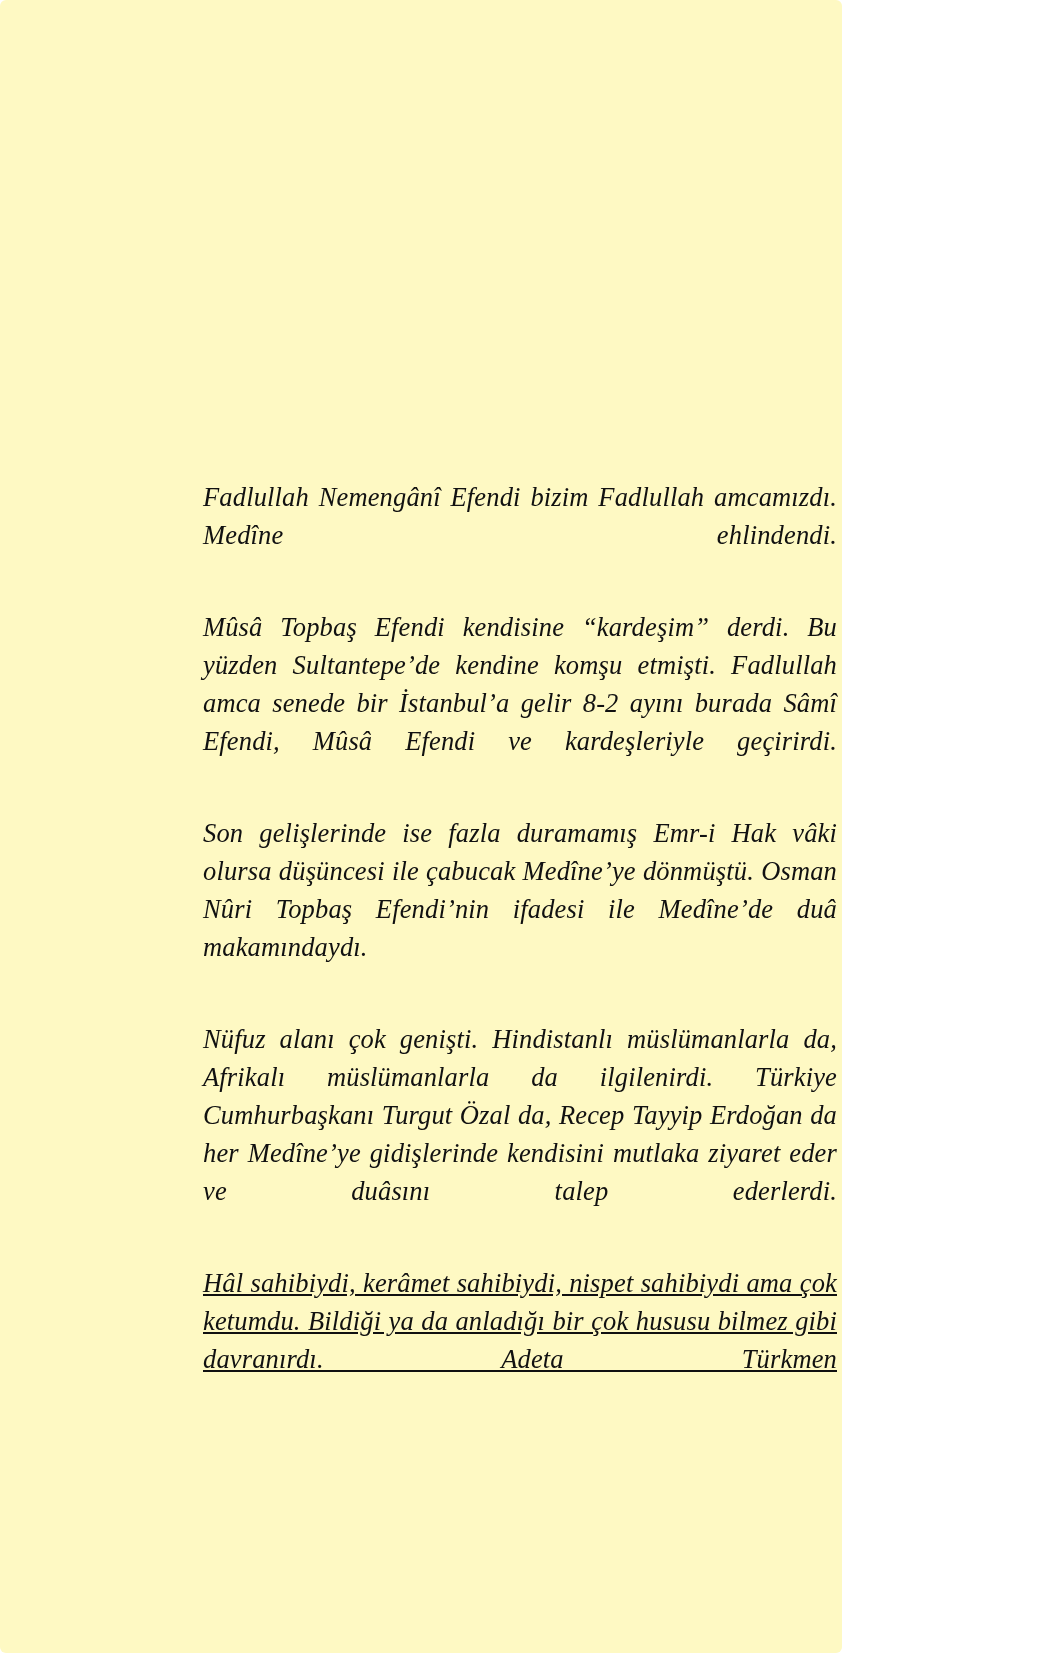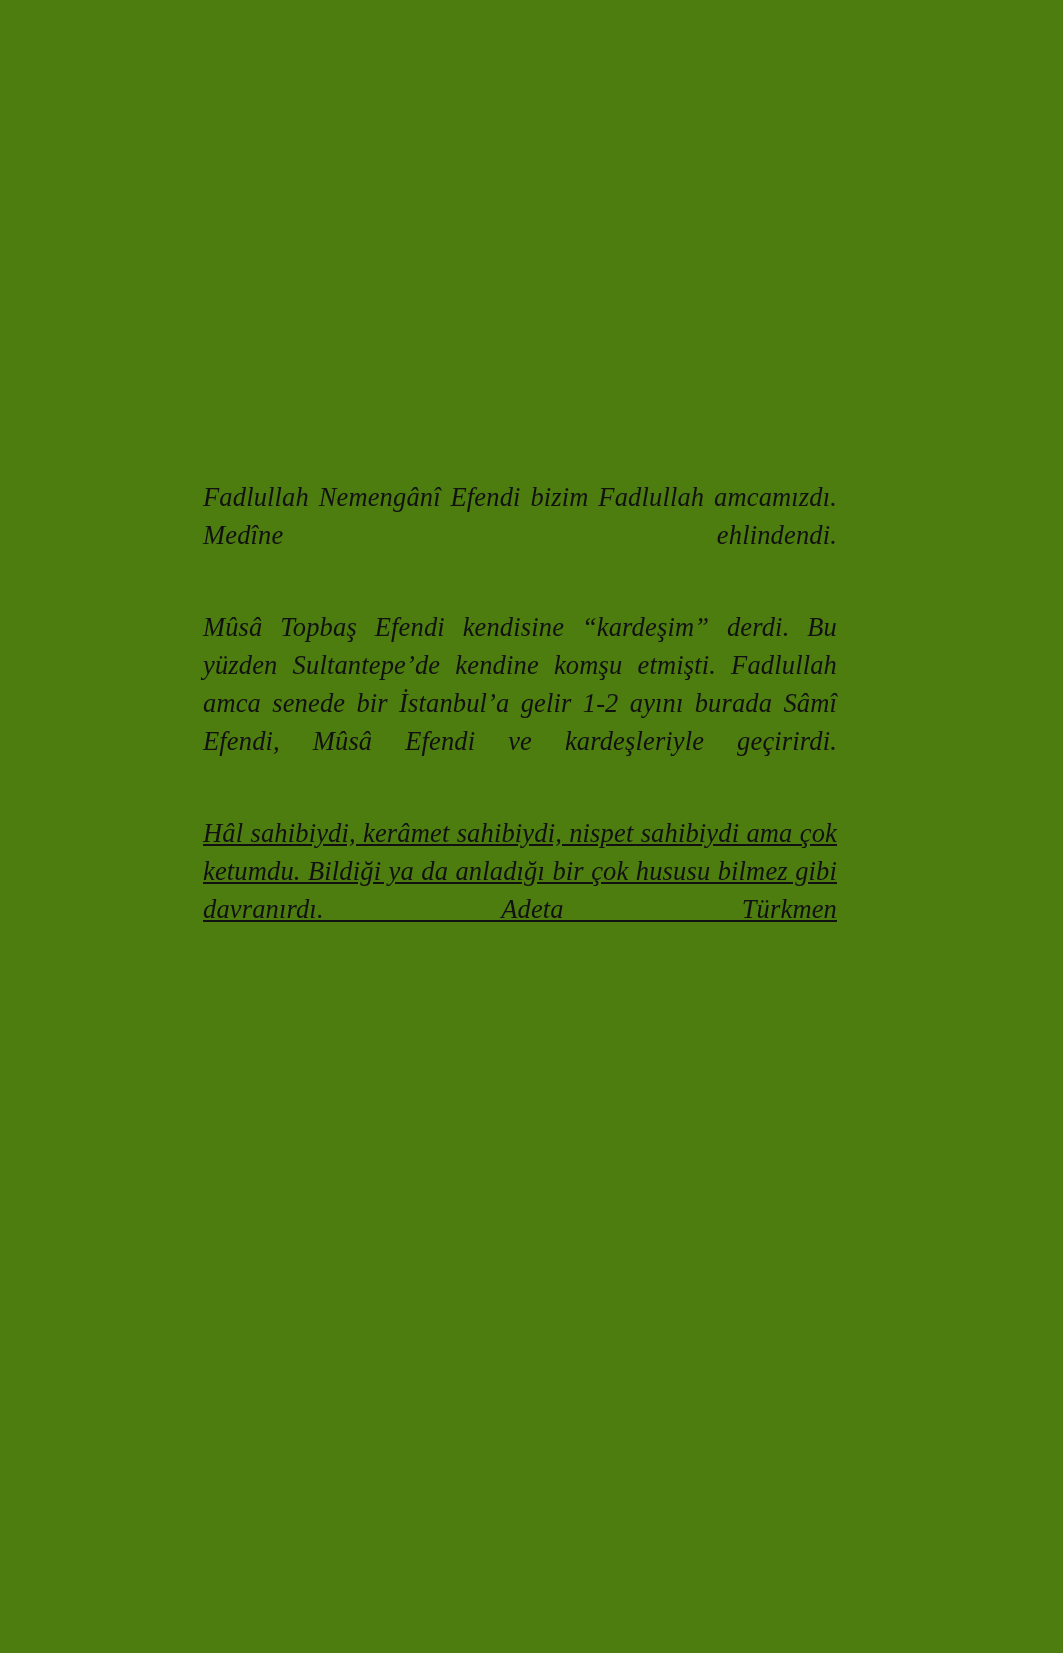--- a/index.html
+++ b/index.html
@@ -2,25 +2,26 @@
 <html><head>
 <meta charset="utf-8">
 <style>
   html, body {
     margin: 0;
     padding: 0;
     background: #ffffff;
   }
   .page {
     position: relative;
-    width: 1063px;
+    width: 842px;
     height: 1653px;
-    background: #4d7c0f;
+    background: #fef9c3;
     overflow: hidden;
     box-sizing: border-box;
+    border-radius: 6px;
   }
   .text-block {
     position: absolute;
     left: 203px;
     top: 478px;
     width: 634px;
   }
   .para {
     font-family: "Liberation Serif", "DejaVu Serif", serif;
     font-style: italic;
@@ -44,16 +45,18 @@
     display: inline-block;
     width: 100%;
   }
 </style>
 </head>
 <body>
 
 <div class="page">
   <div class="text-block">
     <p class="para">Fadlullah Nemengânî Efendi bizim Fadlullah amcamızdı. Medîne ehlindendi.</p>
-    <p class="para">Mûsâ Topbaş Efendi kendisine “kardeşim” derdi. Bu yüzden Sultantepe’de kendine komşu etmişti. Fadlullah amca senede bir İstanbul’a gelir 1-2 ayını burada Sâmî Efendi, Mûsâ Efendi ve kardeşleriyle geçirirdi.</p>
+    <p class="para">Mûsâ Topbaş Efendi kendisine “kardeşim” derdi. Bu yüzden Sultantepe’de kendine komşu etmişti. Fadlullah amca senede bir İstanbul’a gelir 8-2 ayını burada Sâmî Efendi, Mûsâ Efendi ve kardeşleriyle geçirirdi.</p>
+    <p class="para">Son gelişlerinde ise fazla duramamış Emr-i Hak vâki olursa düşüncesi ile çabucak Medîne’ye dönmüştü. Osman Nûri Topbaş Efendi’nin ifadesi ile Medîne’de duâ makamındaydı.</p>
+    <p class="para">Nüfuz alanı çok genişti. Hindistanlı müslümanlarla da, Afrikalı müslümanlarla da ilgilenirdi. Türkiye Cumhurbaşkanı Turgut Özal da, Recep Tayyip Erdoğan da her Medîne’ye gidişlerinde kendisini mutlaka ziyaret eder ve duâsını talep ederlerdi.</p>
     <p class="para">Hâl sahibiydi, kerâmet sahibiydi, nispet sahibiydi ama çok ketumdu. Bildiği ya da anladığı bir çok hususu bilmez gibi davranırdı. Adeta Türkmen</p>
   </div>
 </div>
 
 </body></html>

